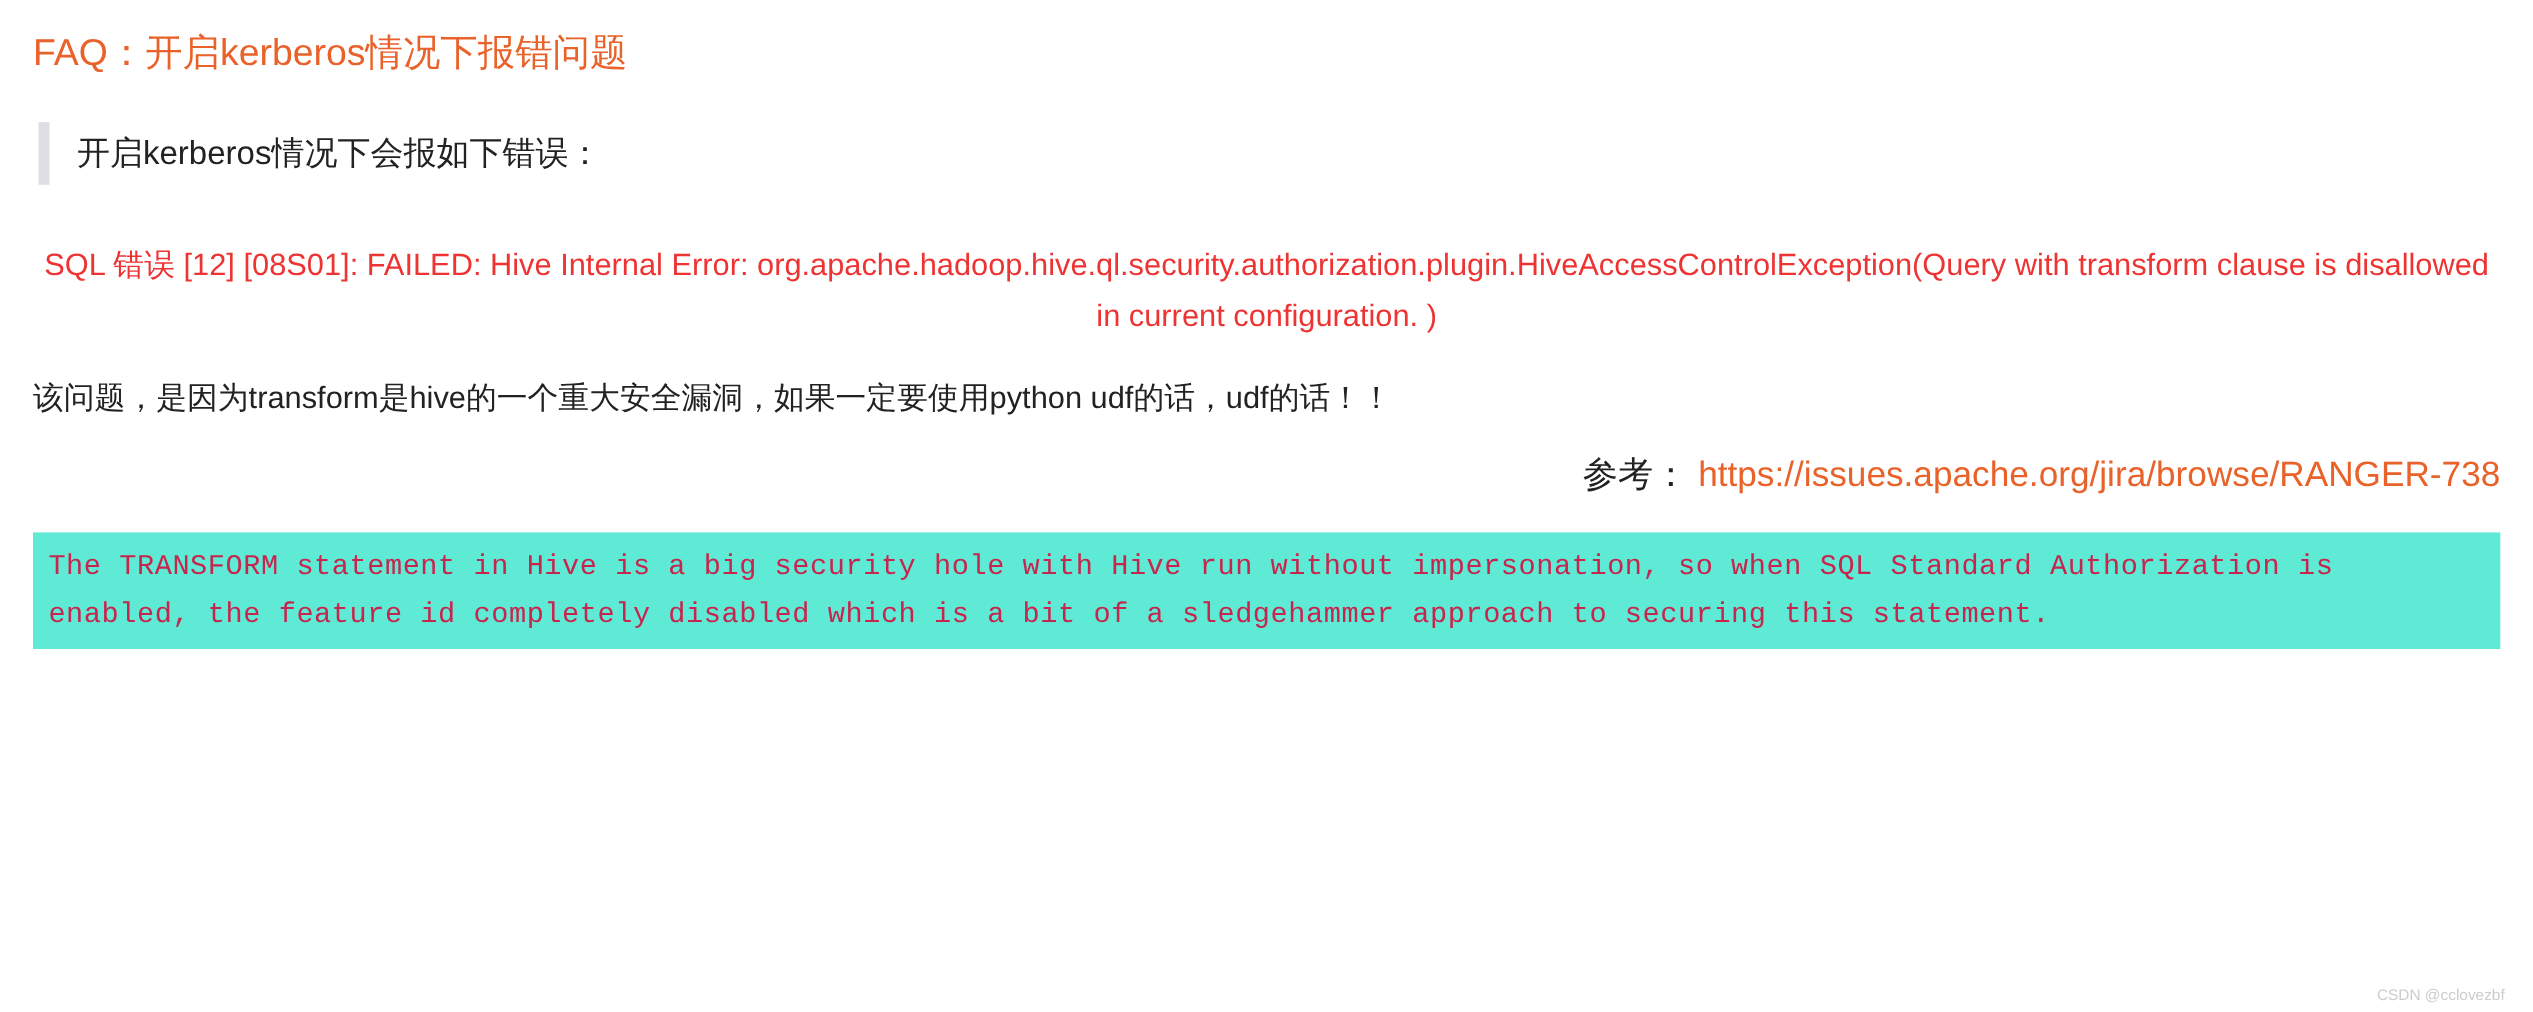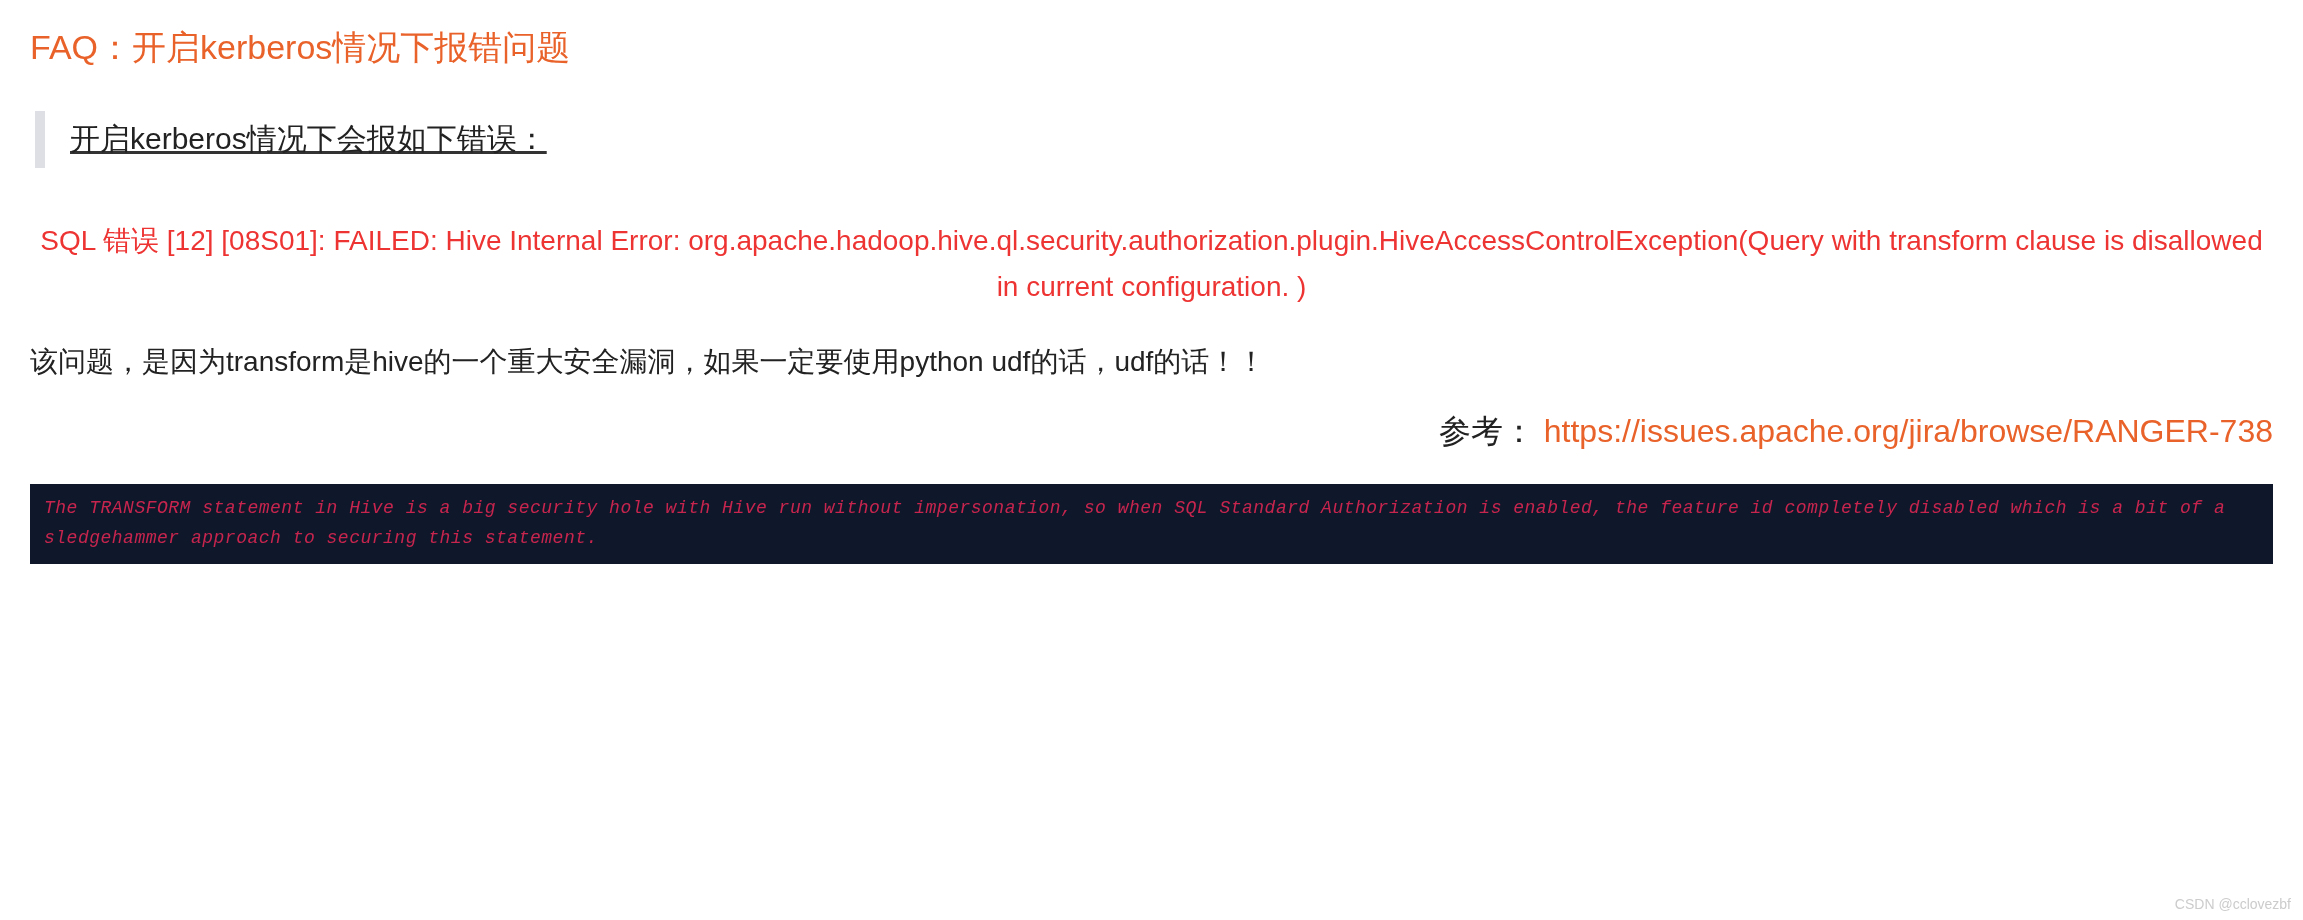--- a/index.html
+++ b/index.html
@@ -18,21 +18,20 @@
       font-size: 34px;
       font-weight: 500;
       color: #e9622a;
       margin-bottom: 40px;
     }
     .blockquote {
       border-left: 10px solid #dddfe4;
       padding: 8px 25px;
       margin-bottom: 50px;
       margin-left: 5px;
-      text-decoration: underline;
     }
     .blockquote-text {
       font-size: 30px;
       color: #222;
       font-weight: 400;
     }
     .error-text {
       font-size: 28px;
       color: #e33;
       line-height: 1.65;
@@ -50,33 +49,32 @@
       color: #222;
       margin-bottom: 30px;
       text-align: right;
     }
     .link {
       color: #e9622a;
       text-decoration: none;
     }
     .code-block {
       font-family: "Consolas", "Monaco", "Courier New", monospace;
-      font-size: 18px;
-      background: #0f172a;
+      font-size: 26px;
+      background: #5eead4;
       color: #c7254e;
       padding: 10px 14px;
       line-height: 1.65;
       display: block;
       letter-spacing: 0.5px;
-      font-style: italic;
     }
     .watermark {
       position: absolute;
       bottom: 8px;
-      right: 12px;
+      right: 26px;
       font-size: 14px;
       color: #ccc;
     }
   </style>
 </head>
 <body>
 
 <h2 class="heading">FAQ：开启kerberos情况下报错问题</h2>
 
 <div class="blockquote">

